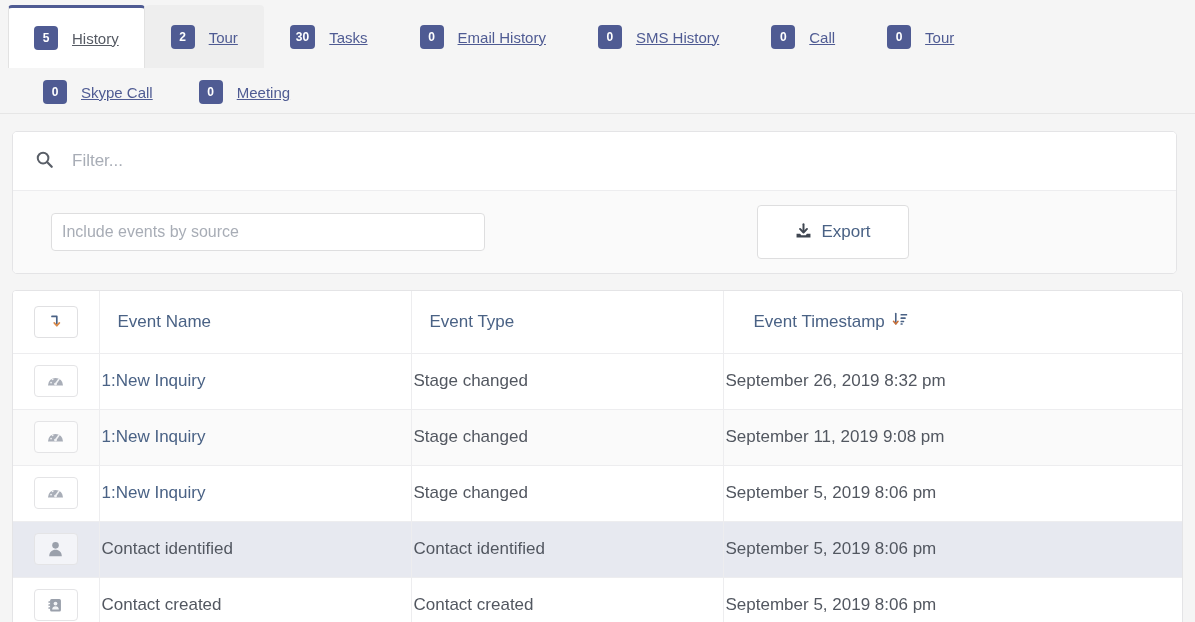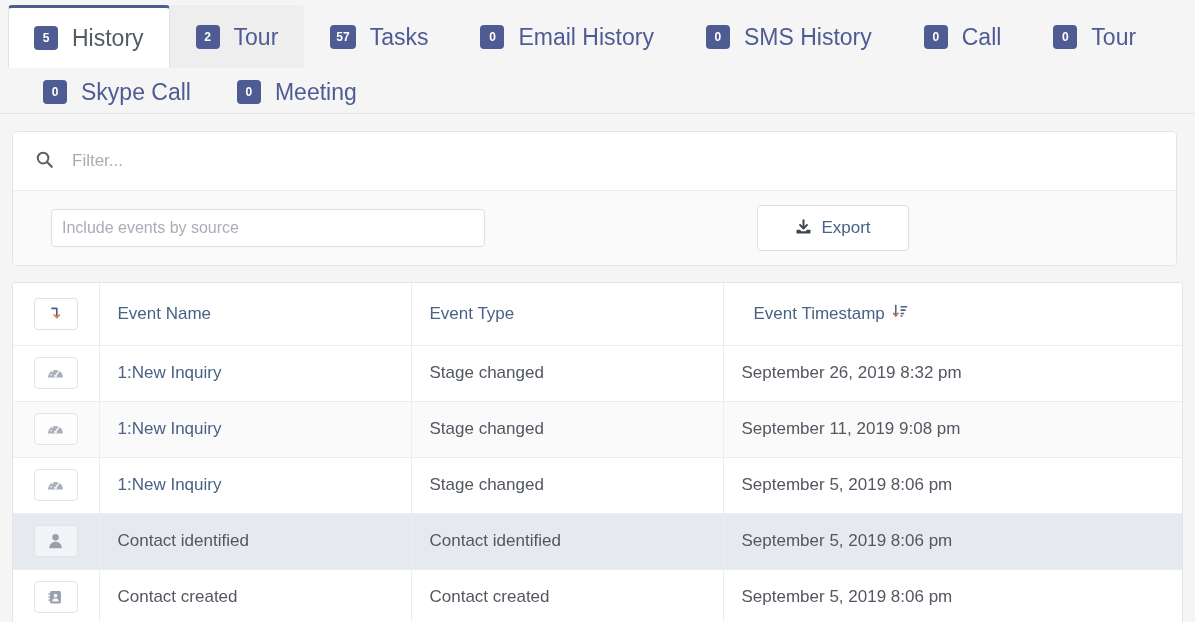--- a/index.html
+++ b/index.html
@@ -59,23 +59,24 @@
     height: 24px;
     padding: 0 6px;
     background: #4f5b93;
     color: #ffffff;
     font-size: 12px;
     font-weight: bold;
     border-radius: 4px;
     line-height: 1;
   }
   .tab-label {
-    font-size: 23px;
+    font-size: 15px;
     color: #4f5b93;
     white-space: nowrap;
+    text-decoration: underline;
   }
   .tab.active .tab-label { color: #555a63; }
 
   
   .filter-card {
     margin: 17px 18px 0 12px;
     background: #ffffff;
     border: 1px solid #e4e4e6;
     border-radius: 5px;
     overflow: hidden;
@@ -123,21 +124,21 @@
   }
   .source-input::placeholder { color: #a8adb6; }
 
   .export-wrap { flex: 1; display: flex; justify-content: center; }
   .export-btn {
     display: inline-flex;
     align-items: center;
     justify-content: center;
     gap: 9px;
     width: 152px;
-    height: 46px;
+    height: 54px;
     background: #ffffff;
     border: 1px solid #dededf;
     border-radius: 4px;
     cursor: pointer;
     font-family: "Liberation Sans", sans-serif;
   }
   .export-label { font-size: 17px; color: #4a6285; }
 
   
   .table-wrap {
@@ -180,21 +181,21 @@
     background: #ffffff;
     cursor: pointer;
     vertical-align: middle;
   }
   .th-timestamp-inner { display: inline-flex; align-items: center; gap: 7px; padding-left: 12px; }
 
   tbody tr { height: 56px; }
   tbody tr.striped { background: #fafafa; }
   tbody tr.highlight { background: #e7e9f0; }
   tbody td {
-    padding: 0 0 0 18px;
+    padding: 0 0 0 2px;
     font-size: 17px;
     color: #525760;
     border-bottom: 1px solid #ededef;
   }
   tbody td.cell-icon { padding: 0; text-align: center; }
   .row-icon-box {
     display: inline-flex;
     align-items: center;
     justify-content: center;
     width: 44px;
@@ -217,21 +218,21 @@
   <div class="tabs-row" id="tabs-row-1">
       <div class="tab active">
         <span class="tab-badge">5</span>
         <span class="tab-label">History</span>
       </div>
       <div class="tab hover">
         <span class="tab-badge">2</span>
         <span class="tab-label">Tour</span>
       </div>
       <div class="tab">
-        <span class="tab-badge">57</span>
+        <span class="tab-badge">30</span>
         <span class="tab-label">Tasks</span>
       </div>
       <div class="tab">
         <span class="tab-badge">0</span>
         <span class="tab-label">Email History</span>
       </div>
       <div class="tab">
         <span class="tab-badge">0</span>
         <span class="tab-label">SMS History</span>
       </div>

